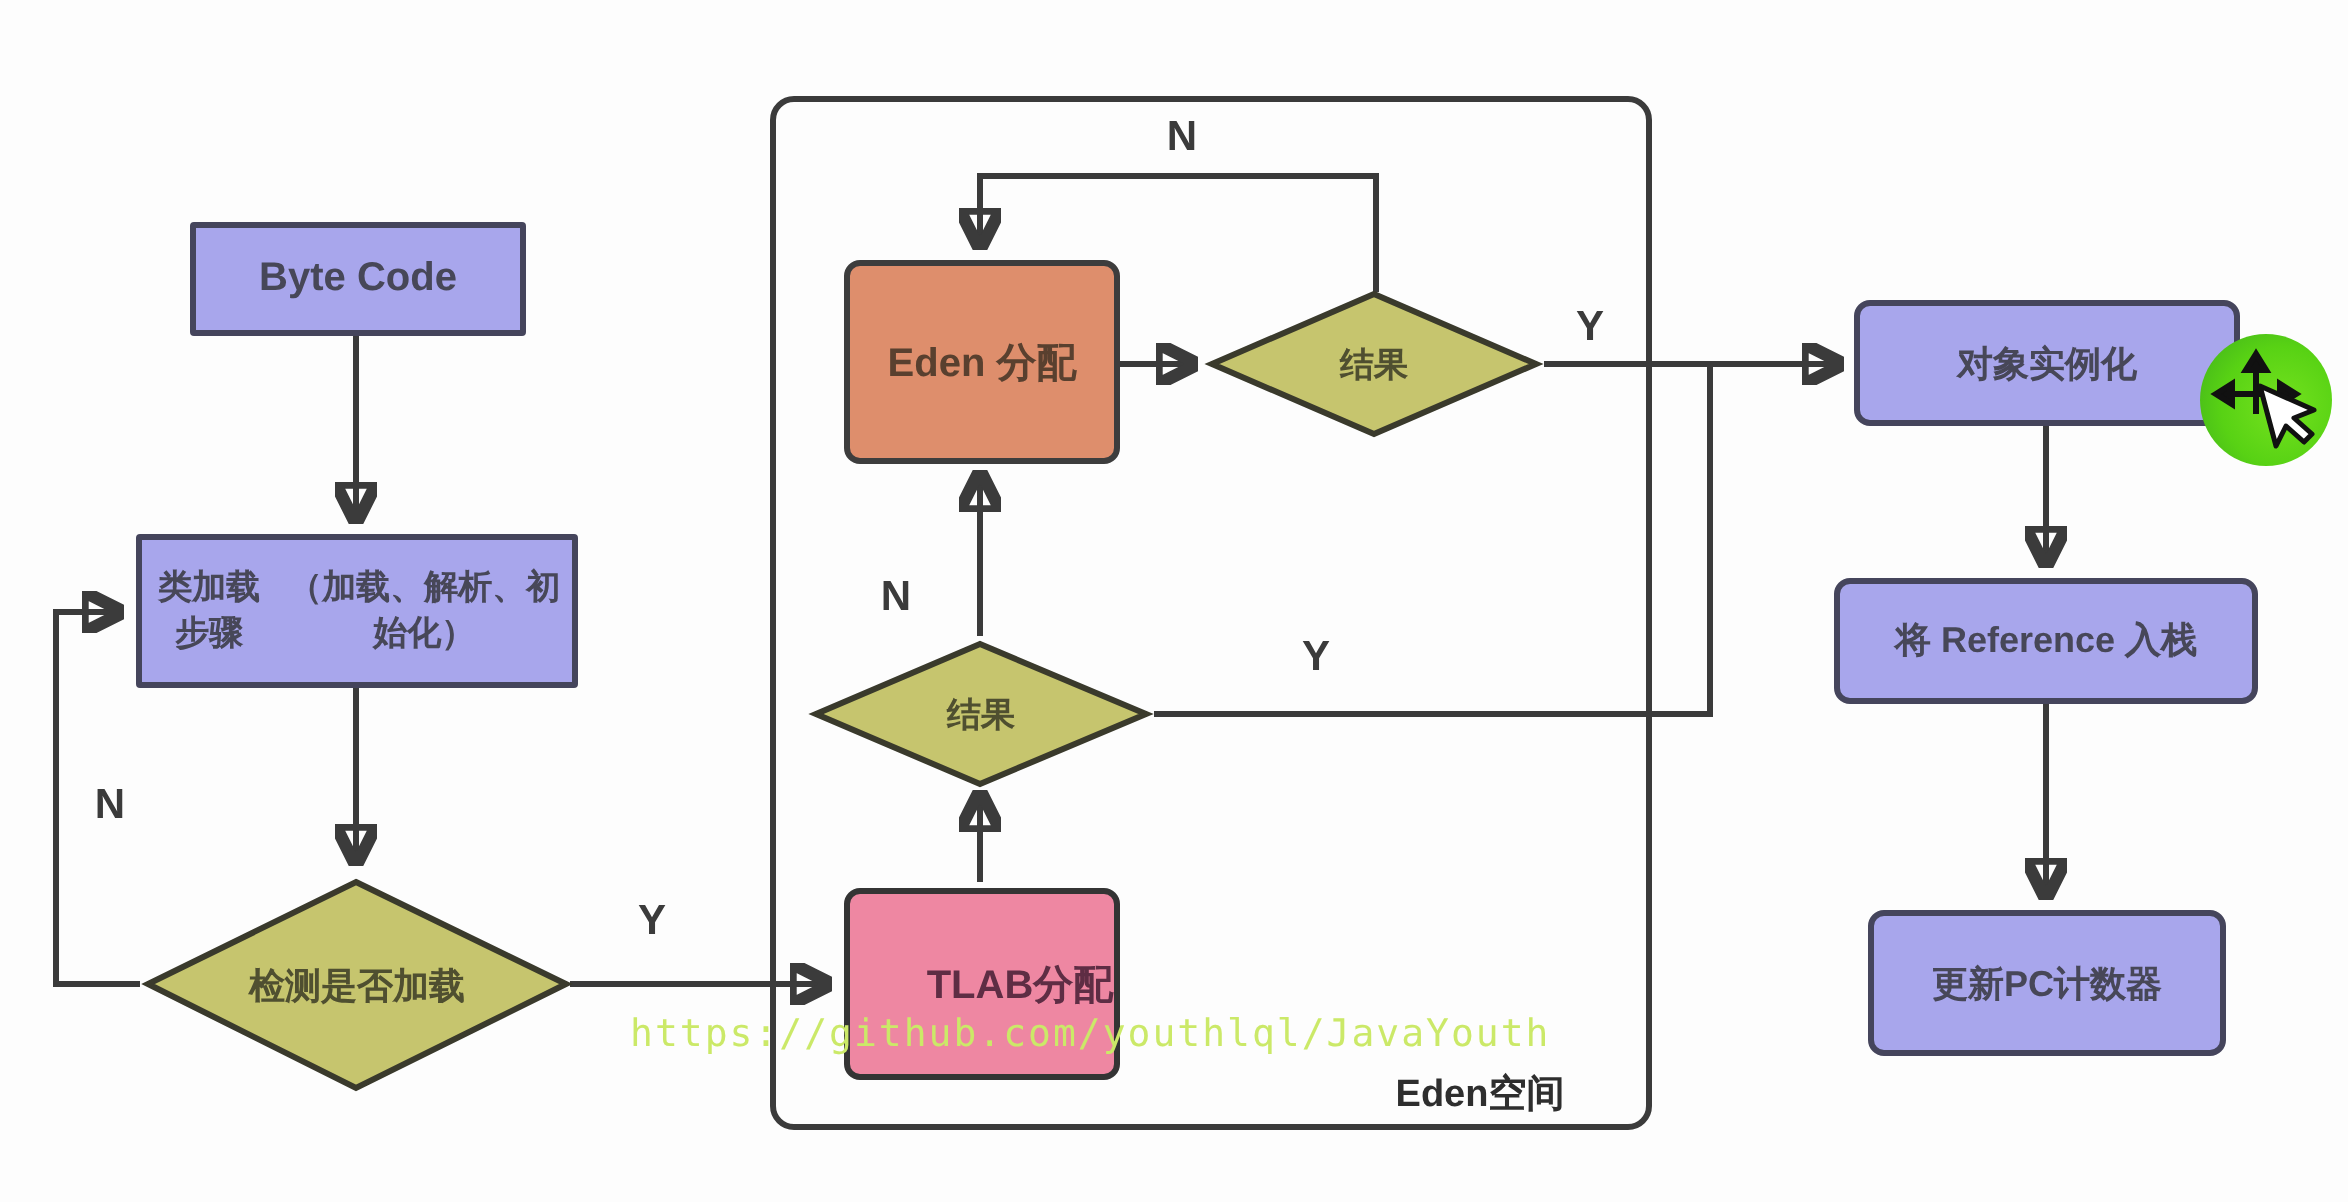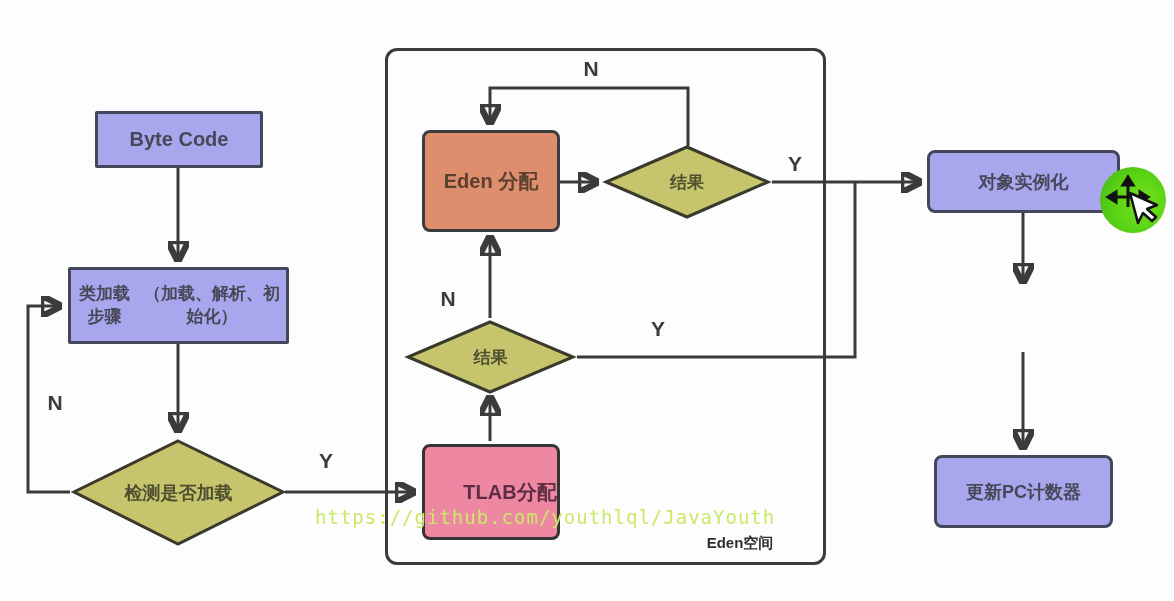--- a/index.html
+++ b/index.html
@@ -53,21 +53,21 @@
     position: absolute;
     left: 385px; top: 48px; width: 441px; height: 517px;
     border: 3px solid #3b3b3b;
     border-radius: 12px;
     background: transparent;
   }
   .container-label {
     position: absolute;
     left: 690px; top: 534px; width: 100px;
     text-align: center;
-    font-size: 15px; font-weight: bold; color: #2e2e2e;
+    font-size: 19px; font-weight: bold; color: #2e2e2e;
   }
 
   .arrows { position: absolute; left: 0; top: 0; width: 1174px; height: 601px; }
   .arrows path { fill: none; stroke: #3b3b3b; stroke-width: 3; }
 
   .edge-label {
     position: absolute;
     font-size: 21px; font-weight: bold; color: #3b3b3b;
     transform: translate(-50%, -50%);
   }
@@ -160,20 +160,23 @@
   </div>
 
   <div class="node rect-pink fs20" style="left:422px; top:444px; width:138px; height:96px;padding-left:38px;">
     <span>TLAB分配</span>
   </div>
 
   <div class="node rect-purple rounded fs18" style="left:927px; top:150px; width:193px; height:63px;">
     <span>对象实例化</span>
   </div>
 
+  <div class="node rect-purple rounded fs18" style="left:917px; top:289px; width:212px; height:63px; line-height:1.35; padding:0 14px;">
+    <span>将 Reference 入栈</span>
+  </div>
 
   <div class="node rect-purple rounded fs18" style="left:934px; top:455px; width:179px; height:73px;">
     <span>更新PC计数器</span>
   </div>
 
   <div class="edge-label" style="left:55px; top:403px;">N</div>
   <div class="edge-label" style="left:326px; top:461px;">Y</div>
   <div class="edge-label" style="left:448px; top:299px;">N</div>
   <div class="edge-label" style="left:658px; top:329px;">Y</div>
   <div class="edge-label" style="left:591px; top:69px;">N</div>

